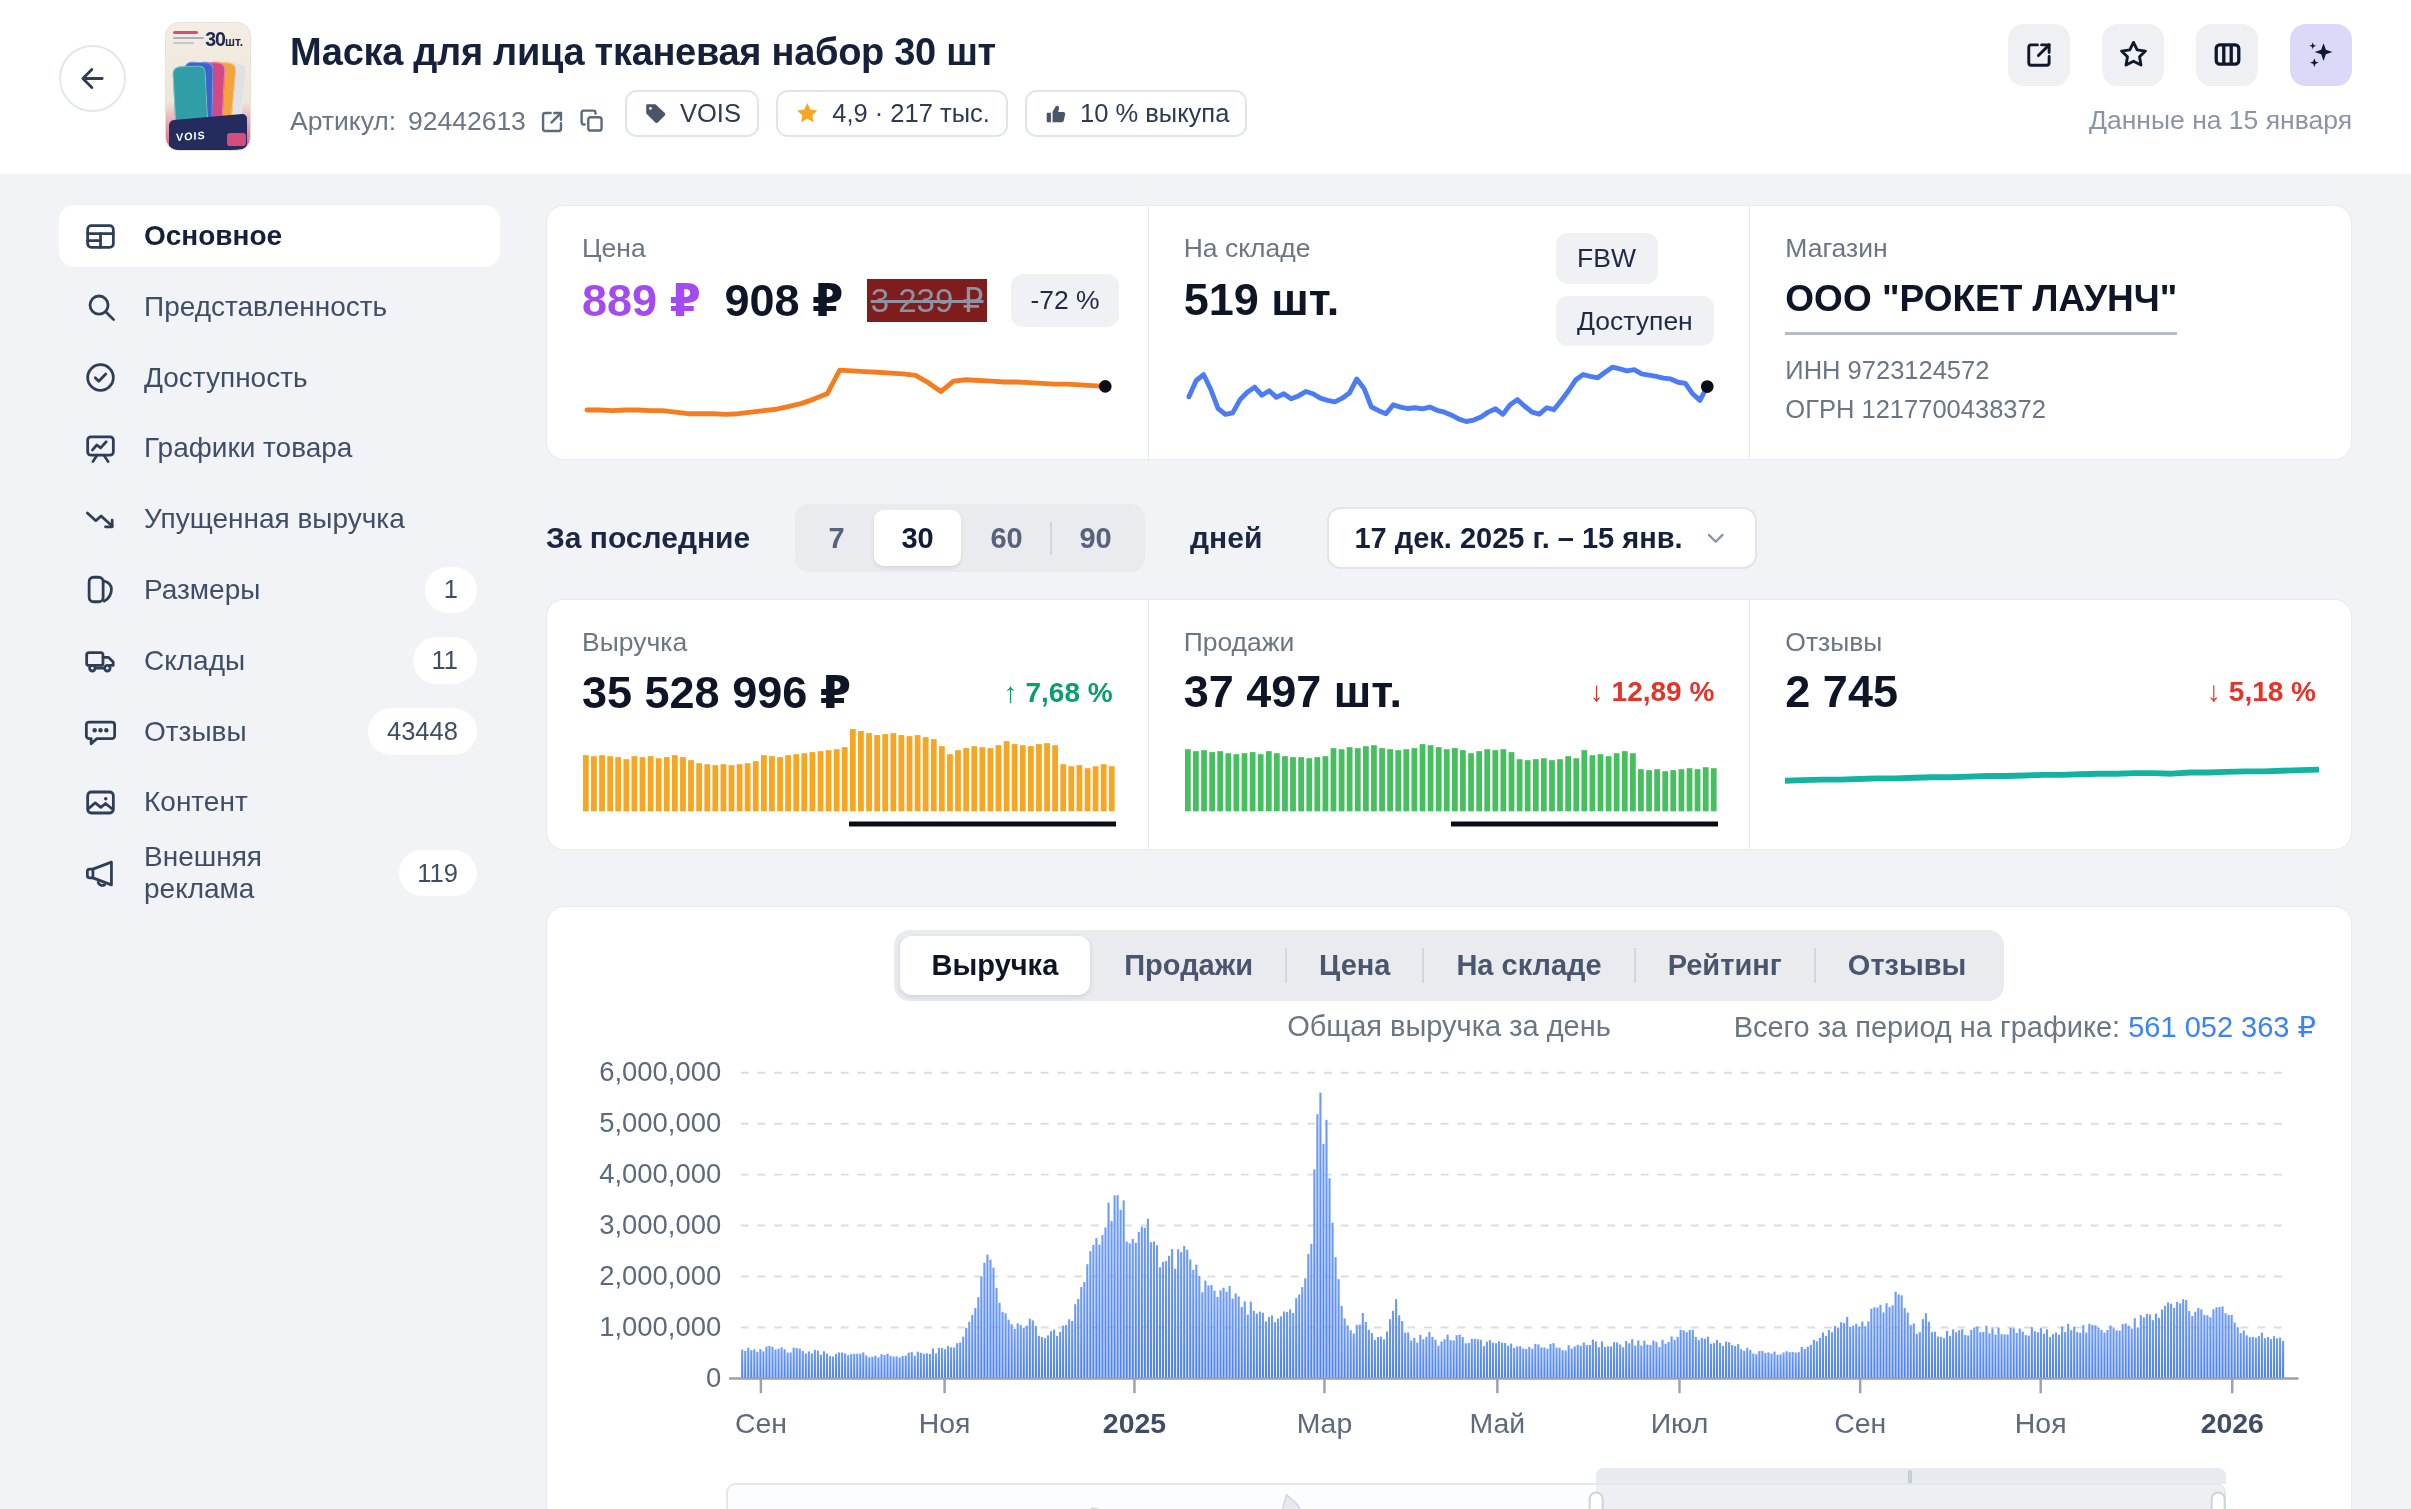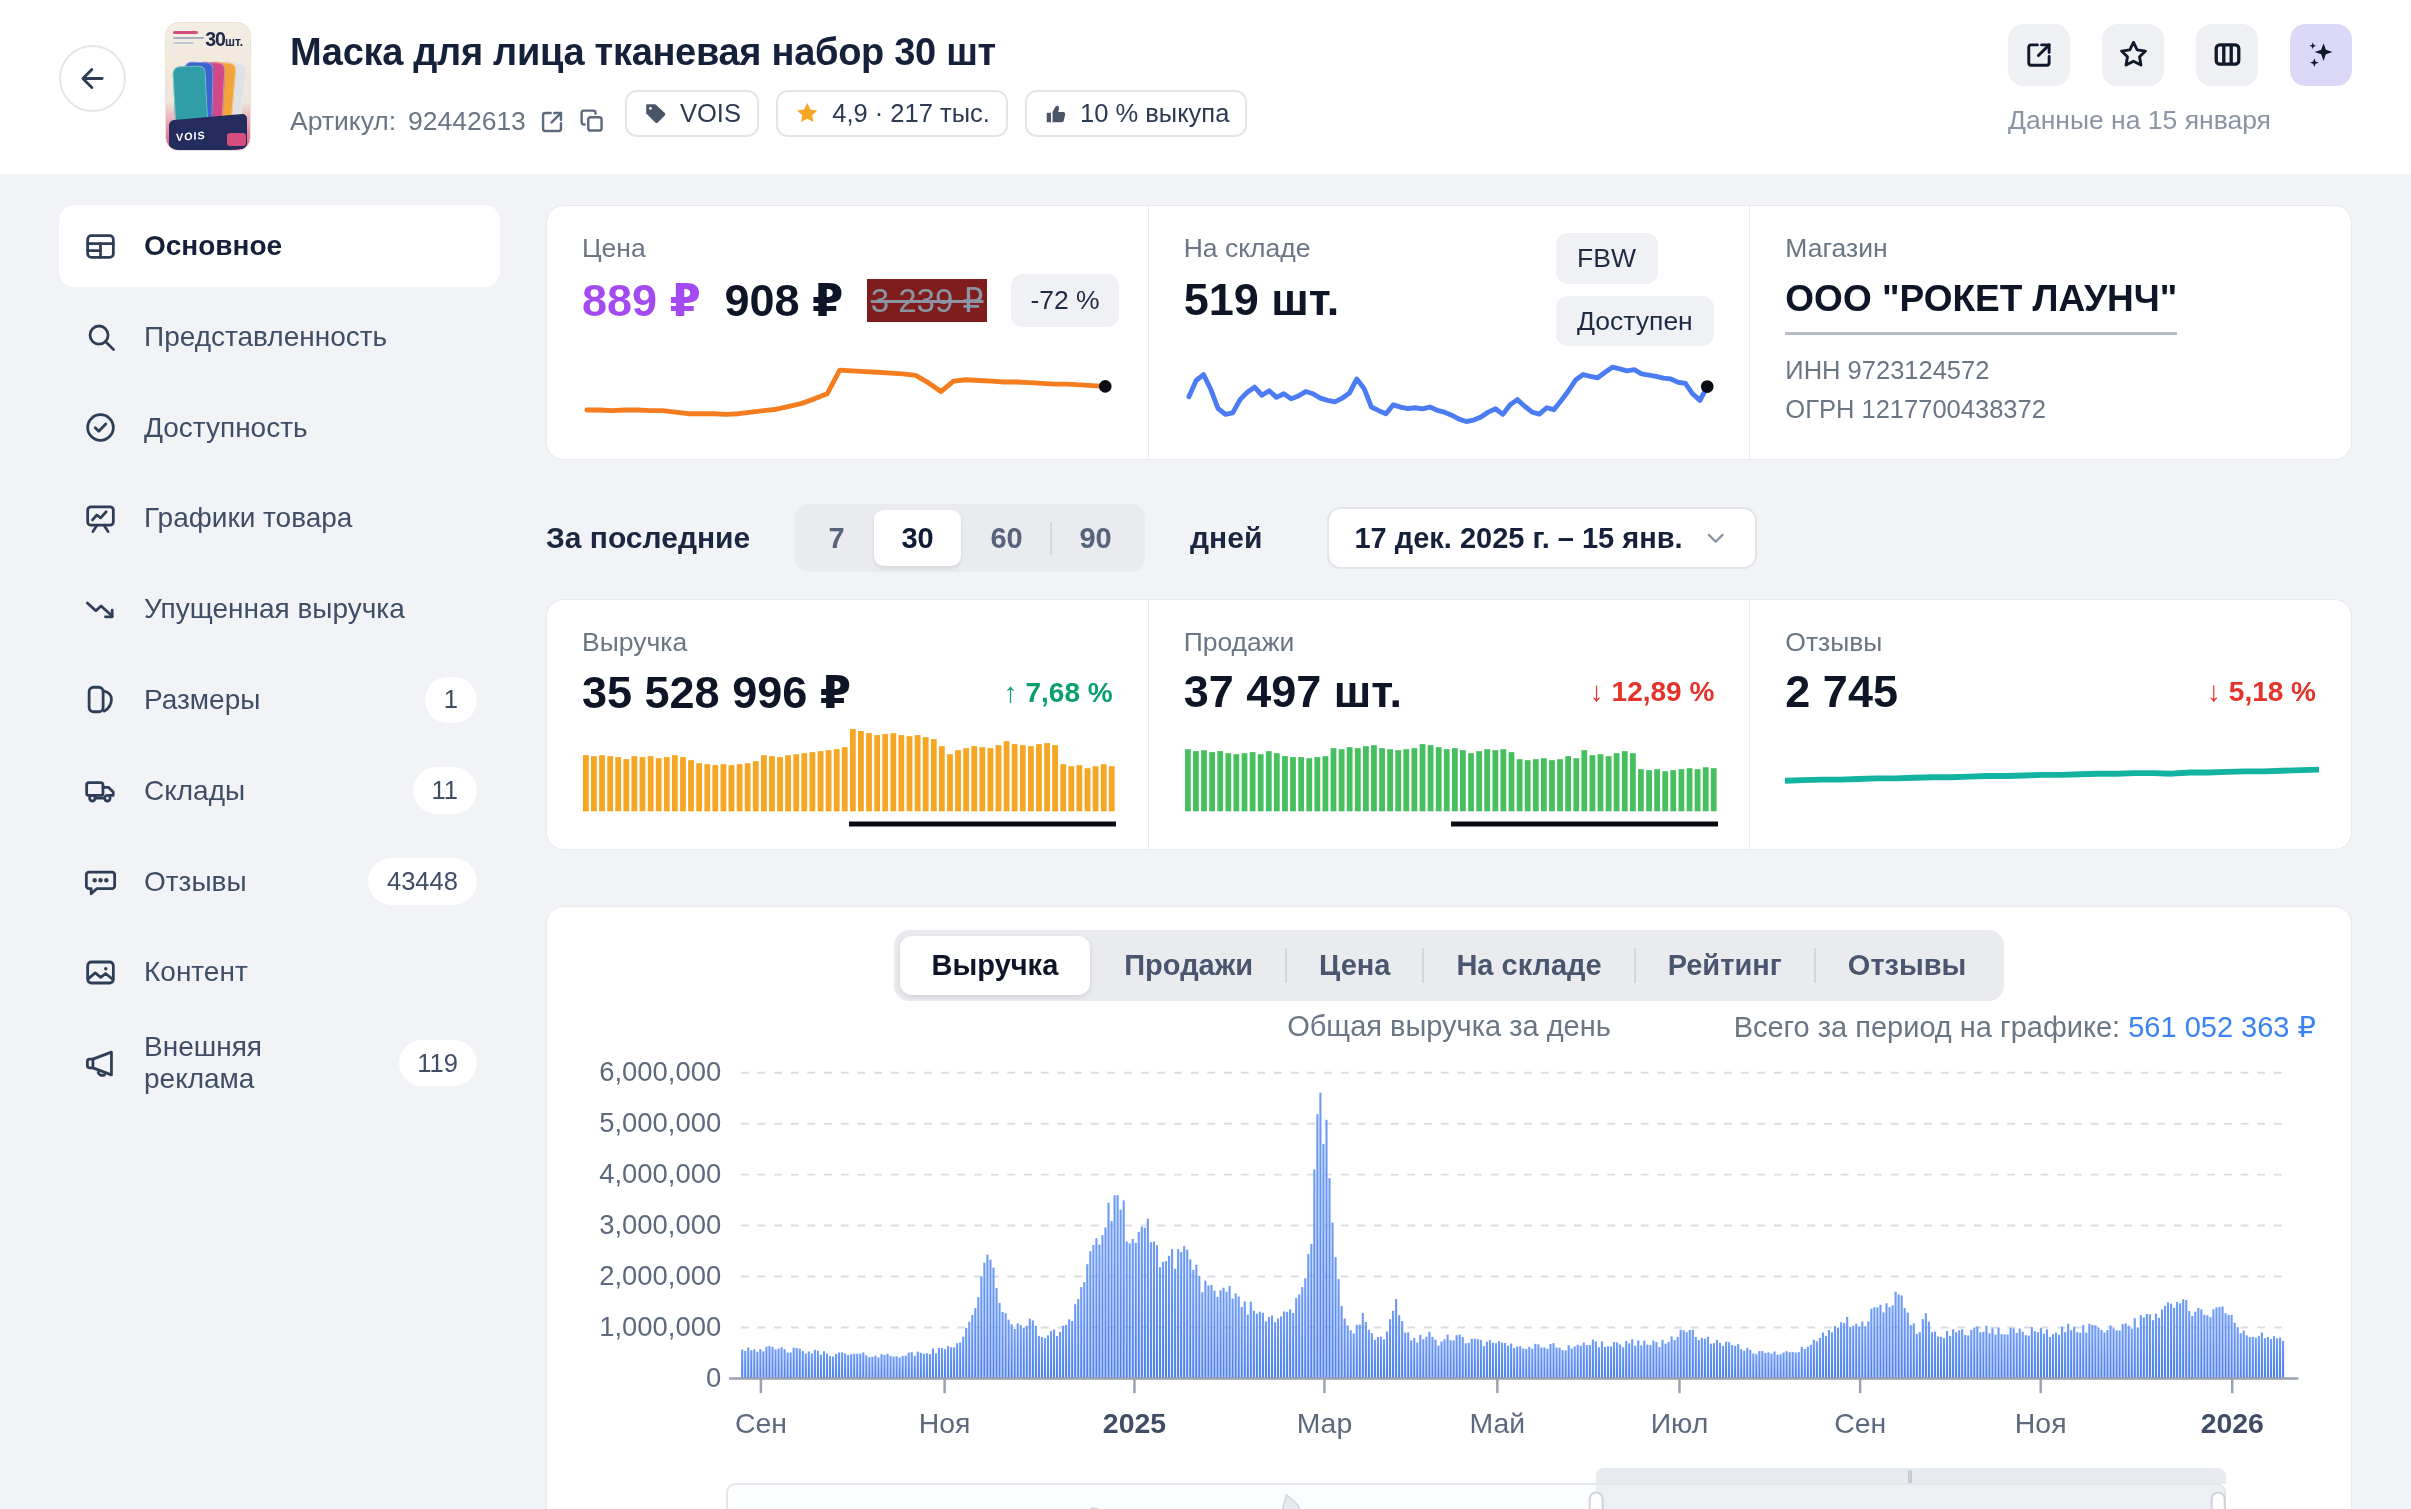--- a/index.html
+++ b/index.html
@@ -29,29 +29,29 @@
   .m-teal{left:7.8px;top:43px;width:33px;height:65px;background:#2f9ea6;transform:rotate(-3deg)}
   .thumb .t-box{position:absolute;left:2.9px;right:2.9px;bottom:-2px;height:35px;background:#232c5c;border-radius:4.9px;transform:skewY(-5deg)}
   .thumb .t-brand{position:absolute;left:9.8px;bottom:7.8px;font-size:10.8px;font-weight:800;color:#fff;letter-spacing:1px;transform:skewY(-5deg)}
   .thumb .t-tag{position:absolute;right:3.9px;bottom:3.9px;width:19.6px;height:12.7px;background:#d34e7c;border-radius:2.9px}
   .title-col{display:flex;flex-direction:column;justify-content:flex-start;gap:15.7px;padding-top:9.8px;min-width:0}
   .page-title{font-size:38px;font-weight:700;color:var(--ink);letter-spacing:-0.3px;white-space:nowrap}
   .meta-row{display:flex;align-items:flex-end;gap:17.6px}
   .article{display:flex;align-items:center;gap:11.8px;color:var(--gray);font-size:26.5px}
   .article .icon-btn{color:#5d6a7d}
   .badge{display:flex;align-items:center;gap:11.8px;border:2px solid #e1e5ea;border-radius:11.8px;padding:6.9px 15.7px;font-size:25.5px;color:#2c3a52;background:#fff;white-space:nowrap}
-  .header-right{margin-left:auto;display:flex;flex-direction:column;gap:19.6px;padding-top:2px}
+  .header-right{margin-left:auto;display:flex;flex-direction:column;align-items:flex-end;gap:19.6px;padding-top:2px}
   .action-row{display:flex;gap:32px}
   .action-btn{width:62px;height:62px;border-radius:15.7px;background:#eef0f3;display:flex;align-items:center;justify-content:center;color:#10182b}
   .action-btn.ai{background:#dcd9f8}
   .data-note{font-size:26.5px;color:#8a94a4}
   
   .layout{display:flex;align-items:flex-start;gap:46px;padding:31px 59px 0}
   .sidebar{width:441px;flex:0 0 auto;display:flex;flex-direction:column;gap:8.8px}
-  .side-item{height:82px;display:flex;align-items:center;gap:26.5px;padding:0 23.5px;border-radius:15.7px;color:var(--side);font-size:28px}
+  .side-item{height:62px;display:flex;align-items:center;gap:26.5px;padding:0 23.5px;border-radius:15.7px;color:var(--side);font-size:28px}
   .side-item.active{background:#fff;color:var(--ink);font-weight:600}
   .side-item .s-icon{display:flex;color:#2f3e57}
   .side-badge{margin-left:auto;background:#fff;border-radius:979px;padding:8.8px 18.6px;font-size:25.5px;color:#3f4e66}
   .main{flex:1;min-width:0}
   
   .cards-row{display:flex;gap:1px;background:var(--line);border:1px solid var(--line);border-radius:17.6px;overflow:hidden;height:255px}
   .cards-row.first{margin-bottom:44px}
   .cards-row.metrics{height:251px;margin-bottom:56px}
   .card{flex:1;background:#fff;padding:27.4px 35px;position:relative;min-width:0}
   .card-label{font-size:26.5px;color:var(--gray)}

